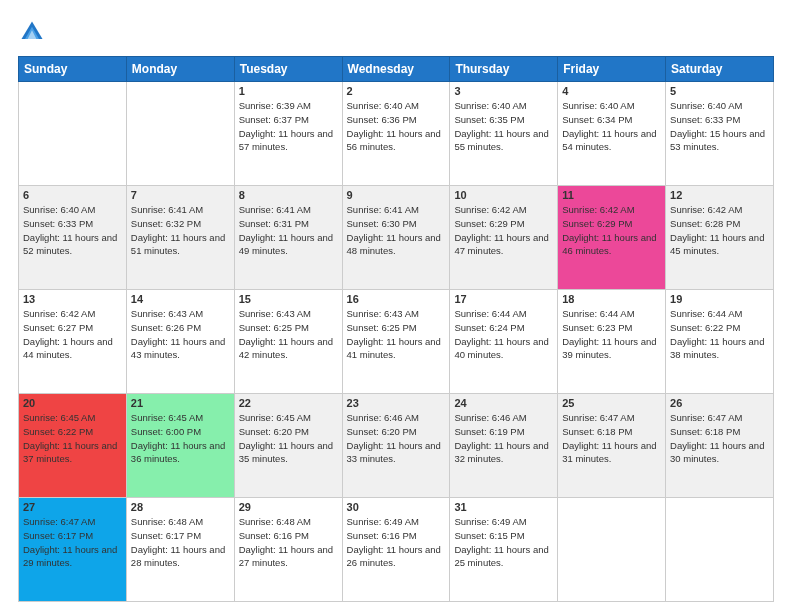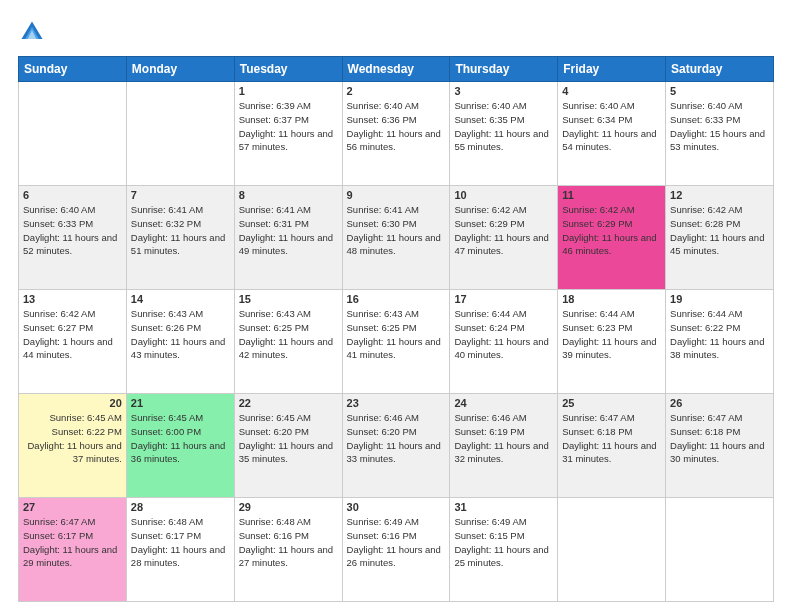--- a/index.html
+++ b/index.html
@@ -293,21 +293,21 @@
           <td style="background: rgb(255, 255, 255);">
             <span class="day-num">19</span>
             <div class="day-info">
               <div>Sunrise: 6:44 AM</div>
               <div>Sunset: 6:22 PM</div>
               <div>Daylight: 11 hours and 38 minutes.</div>
             </div>
           </td>
         </tr>
         <tr>
-          <td style="background: #fef9c3; text-align: right;">
+          <td style="background: #ef4444;">
             <span class="day-num">20</span>
             <div class="day-info">
               <div>Sunrise: 6:45 AM</div>
               <div>Sunset: 6:22 PM</div>
               <div>Daylight: 11 hours and 37 minutes.</div>
             </div>
           </td>
           <td style="background: #86efac;">
             <span class="day-num">21</span>
             <div class="day-info">
@@ -351,21 +351,21 @@
           <td style="background: rgb(240, 240, 240);">
             <span class="day-num">26</span>
             <div class="day-info">
               <div>Sunrise: 6:47 AM</div>
               <div>Sunset: 6:18 PM</div>
               <div>Daylight: 11 hours and 30 minutes.</div>
             </div>
           </td>
         </tr>
         <tr>
-          <td style="background: #f9a8d4;">
+          <td style="background: #0ea5e9;">
             <span class="day-num">27</span>
             <div class="day-info">
               <div>Sunrise: 6:47 AM</div>
               <div>Sunset: 6:17 PM</div>
               <div>Daylight: 11 hours and 29 minutes.</div>
             </div>
           </td>
           <td style="background: rgb(255, 255, 255);">
             <span class="day-num">28</span>
             <div class="day-info">

